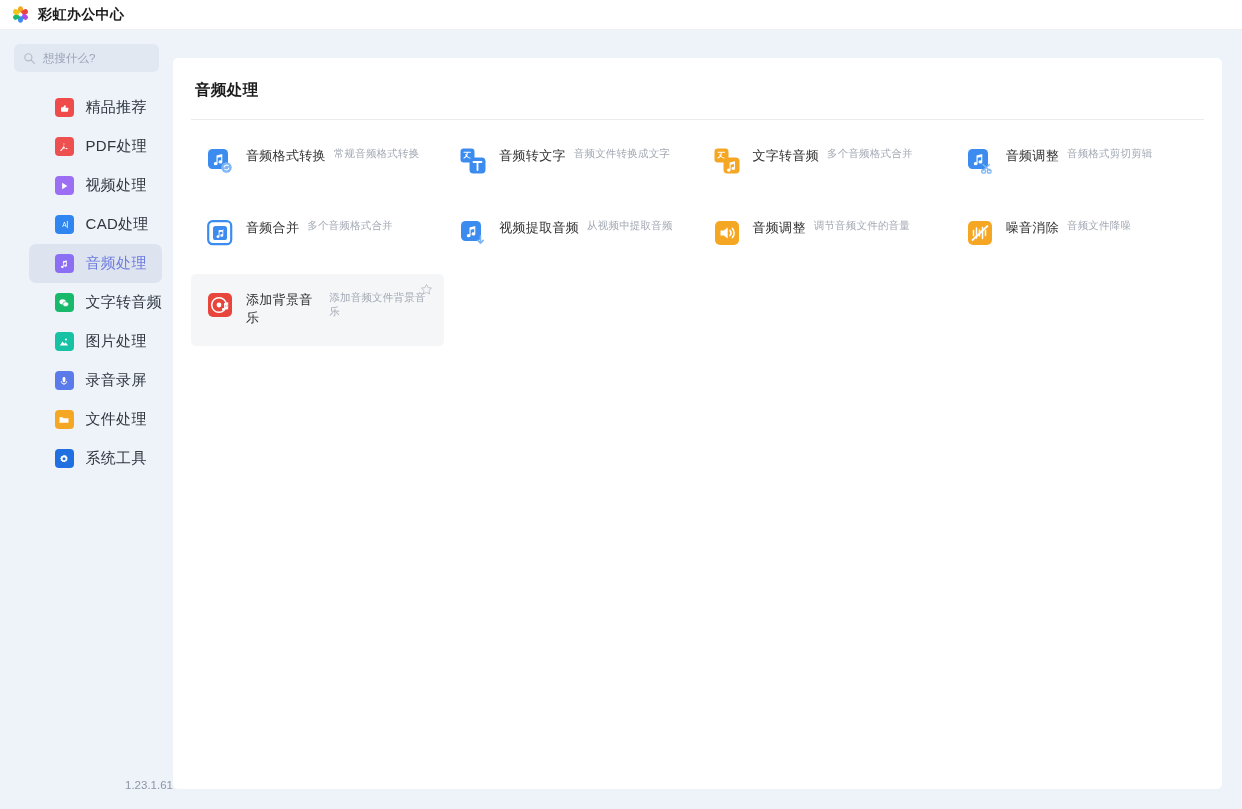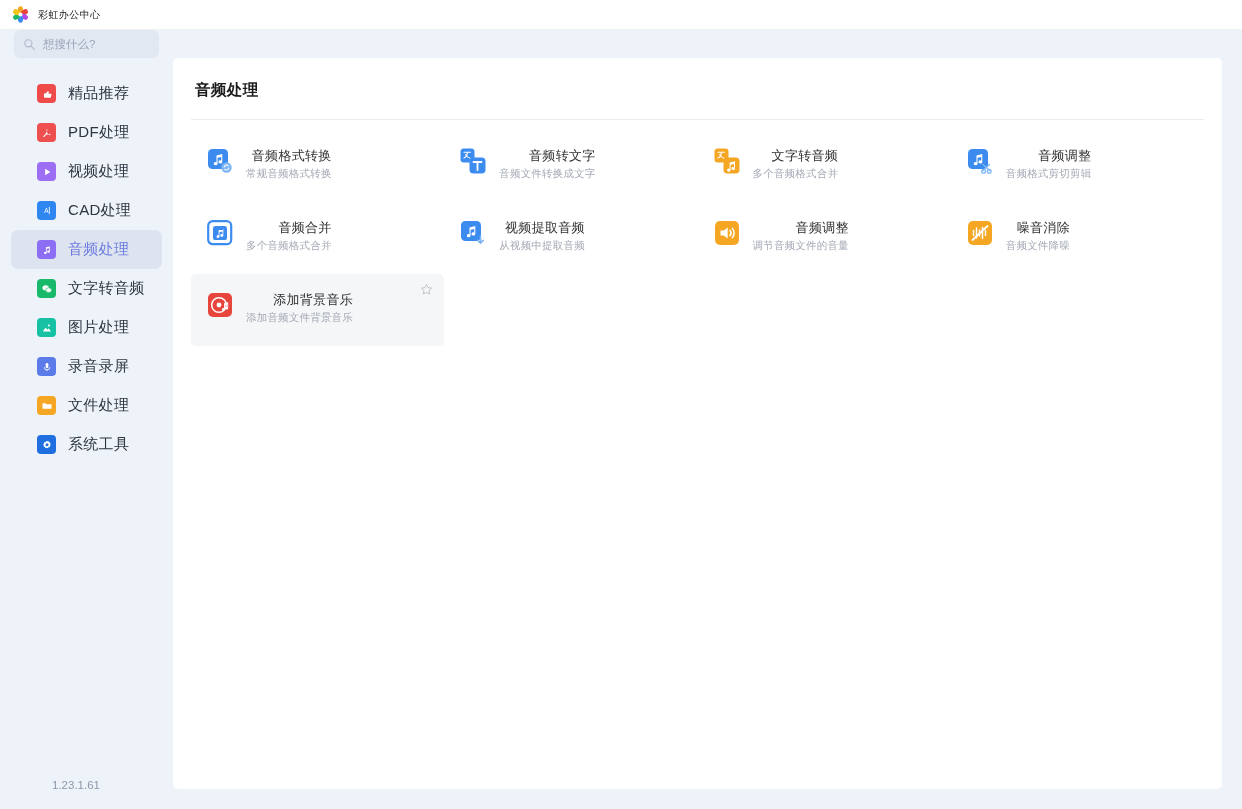--- a/index.html
+++ b/index.html
@@ -28,41 +28,43 @@
     border-bottom: 1px solid #f0f0f0;
   }
   .logo {
     width: 17px; height: 17px;
     margin-right: 9px;
     flex: 0 0 17px;
     position: relative;
   }
   .logo svg { display: block; }
   .app-title {
-    font-size: 10px;
-    font-weight: normal;
+    font-size: 14px;
+    font-weight: bold;
     color: #1b1b1b;
     letter-spacing: .4px;
   }
 
   
   .body-wrap {
     flex: 1 1 auto;
     display: flex;
     min-height: 0;
     background: #eef2f9;
   }
 
   
   .sidebar {
     width: 173px;
     flex: 0 0 173px;
     background: #eef2f9;
     display: flex;
     flex-direction: column;
+    padding-top: 14px;
+    align-items: flex-end;
   }
   .search-box {
     margin: 0 14px 10px 14px;
     height: 28px;
     background: #e2e8f2;
     border-radius: 6px;
     display: flex;
     align-items: center;
     padding: 0 9px;
     gap: 7px;
@@ -154,21 +156,21 @@
   }
   .card.hovered { background: #f5f6f8; }
   .card-ico {
     width: 26px; height: 26px;
     border-radius: 6px;
     flex: 0 0 26px;
     margin-top: 2px;
     position: relative;
   }
   .card-ico svg { display:block; width:26px; height:26px;}
-  .card-text { display: flex; flex-direction: column; gap: 2px; padding-top: 1px; align-items: flex-end; }
+  .card-text { display: flex; flex-direction: row; gap: 8px; padding-top: 1px; }
   .card-title {
     font-size: 13px;
     color: #303030;
     letter-spacing: .3px;
   }
   .card-desc {
     font-size: 10.5px;
     color: #a3a9b4;
     letter-spacing: .2px;
   }

